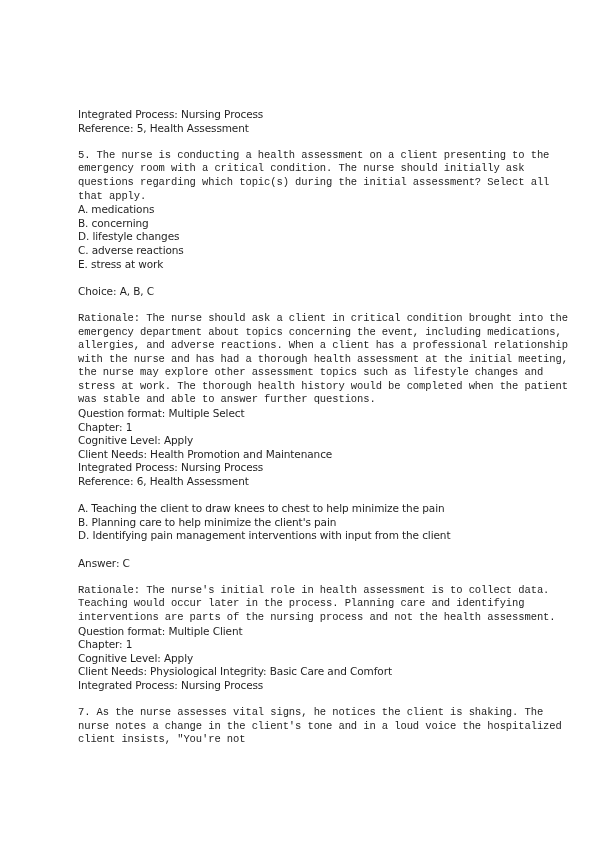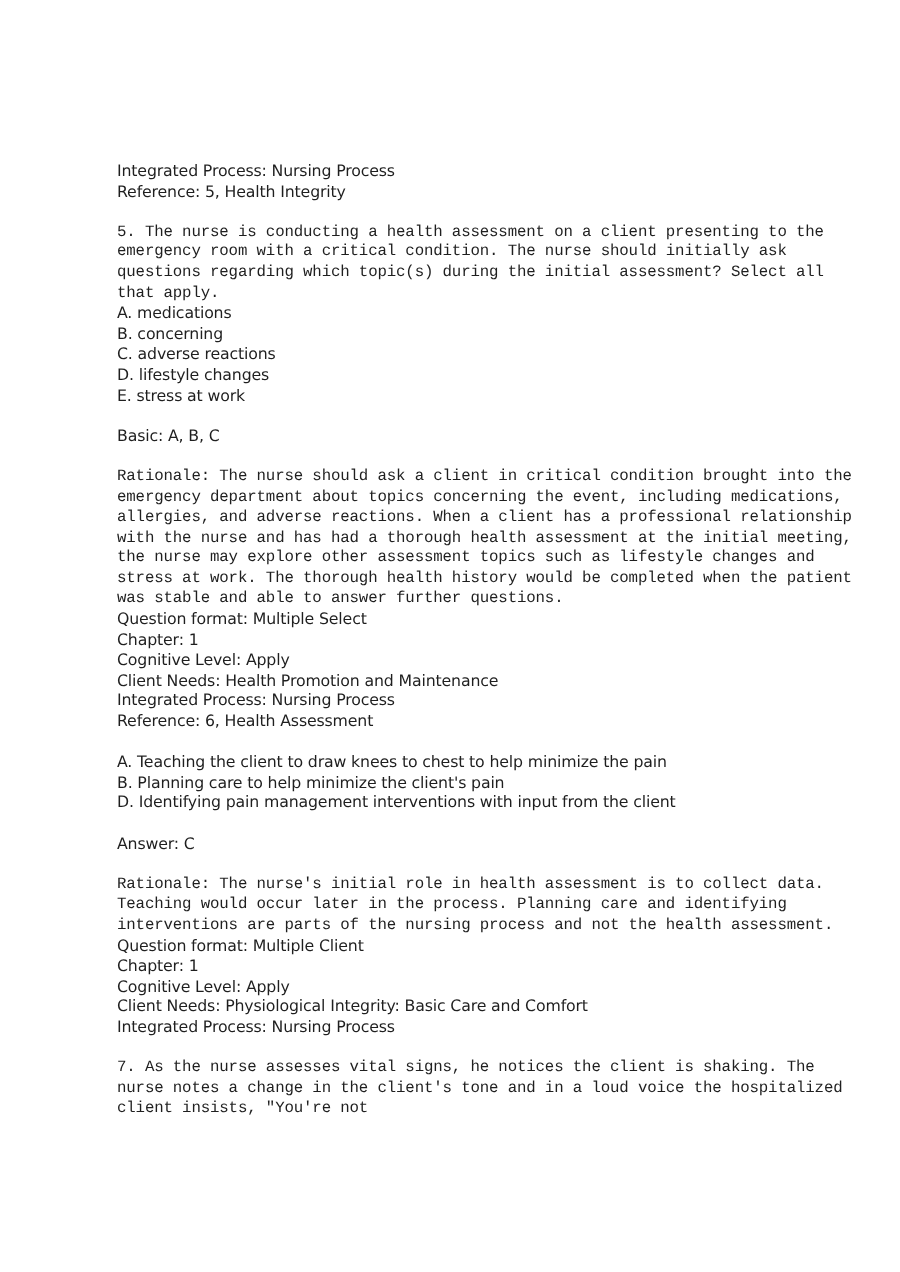--- a/index.html
+++ b/index.html
@@ -38,34 +38,34 @@
   }
 </style>
 </head>
 <body>
 
 <div class="page">
   <div class="content">
 
     <div class="block">
       <div class="line">Integrated Process: Nursing Process</div>
-      <div class="line">Reference: 5, Health Integrity</div>
+      <div class="line">Reference: 5, Health Assessment</div>
     </div>
 
     <div class="block">
       <p class="para">5. The nurse is conducting a health assessment on a client presenting to the emergency room with a critical condition. The nurse should initially ask questions regarding which topic(s) during the initial assessment? Select all that apply.</p>
       <div class="line">A. medications</div>
       <div class="line">B. concerning</div>
+      <div class="line">D. lifestyle changes</div>
       <div class="line">C. adverse reactions</div>
-      <div class="line">D. lifestyle changes</div>
       <div class="line">E. stress at work</div>
     </div>
 
     <div class="block">
-      <div class="line">Basic: A, B, C</div>
+      <div class="line">Choice: A, B, C</div>
     </div>
 
     <div class="block">
       <p class="para">Rationale: The nurse should ask a client in critical condition brought into the emergency department about topics concerning the event, including medications, allergies, and adverse reactions. When a client has a professional relationship with the nurse and has had a thorough health assessment at the initial meeting, the nurse may explore other assessment topics such as lifestyle changes and stress at work. The thorough health history would be completed when the patient was stable and able to answer further questions.</p>
       <div class="line">Question format: Multiple Select</div>
       <div class="line">Chapter: 1</div>
       <div class="line">Cognitive Level: Apply</div>
       <div class="line">Client Needs: Health Promotion and Maintenance</div>
       <div class="line">Integrated Process: Nursing Process</div>
       <div class="line">Reference: 6, Health Assessment</div>

